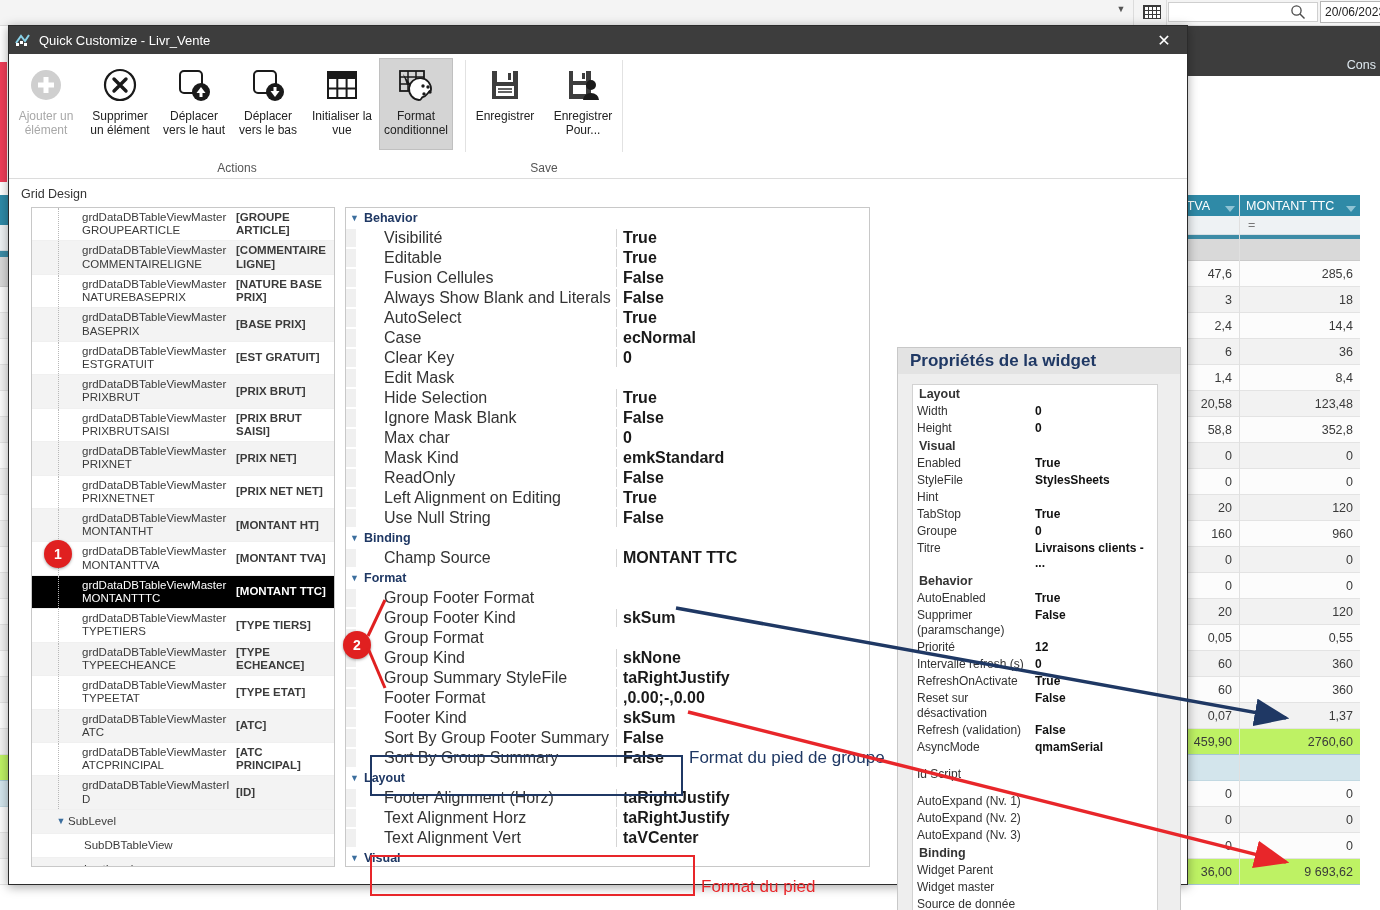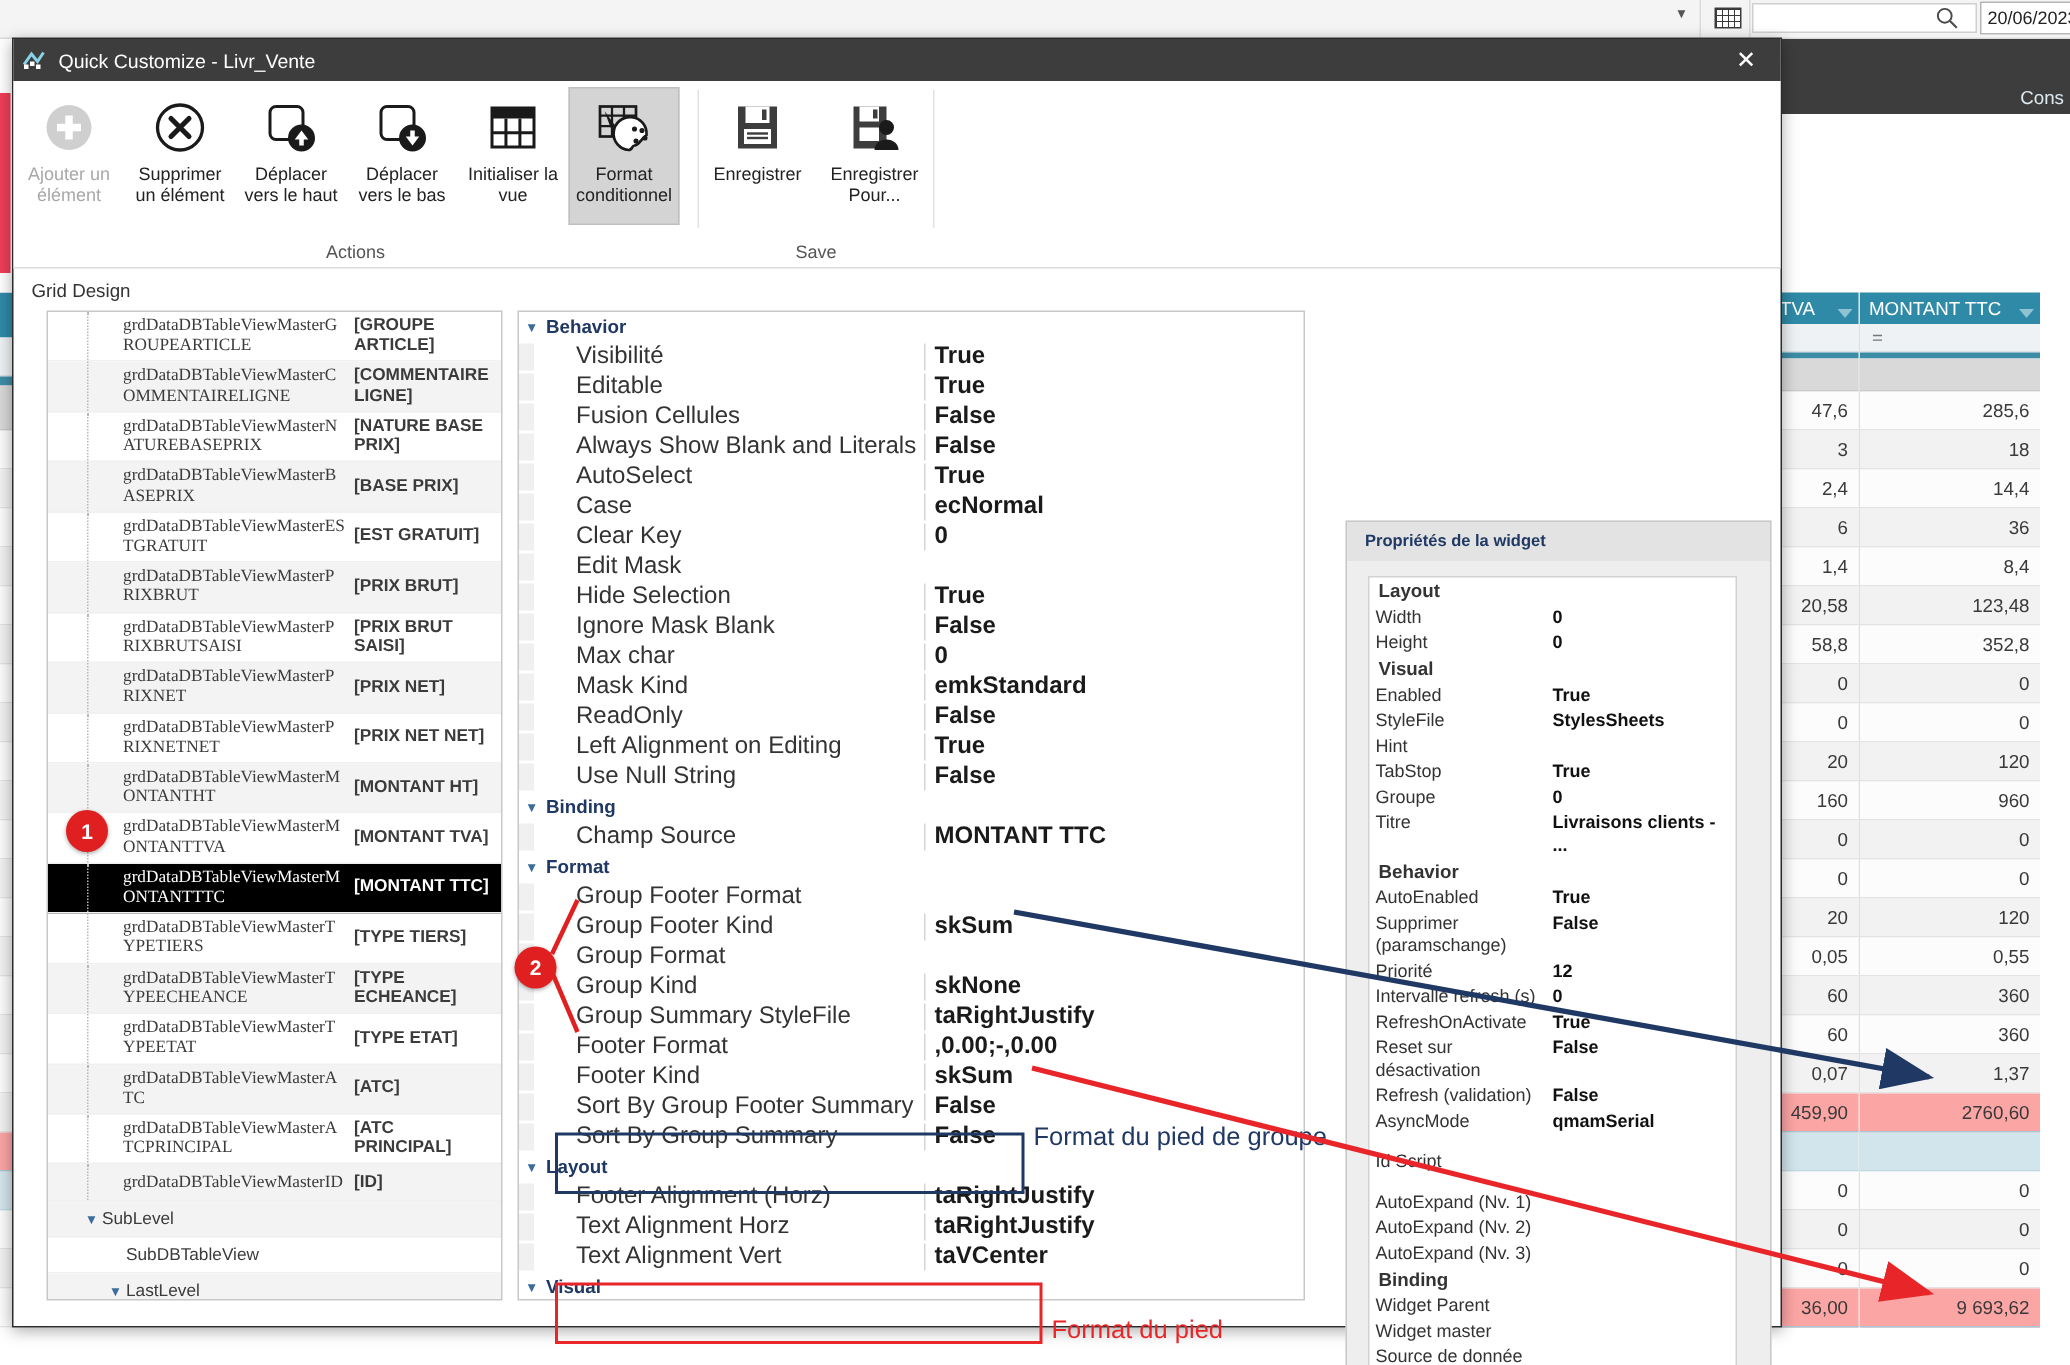--- a/index.html
+++ b/index.html
@@ -86,21 +86,21 @@
   }
   .gfilter-row { height: 26px; background: #eef2f4; border-bottom: 1px solid #d8e0e4; }
   .gdivider { height: 6px; background: #3d8ca6; }
   .ggroup-row { height: 30px; background: #d9d9d9; border-bottom: 1px solid #cacaca; }
   .grow {
     height: 26px; display: flex; align-items: center; justify-content: flex-end;
     padding-right: 7px; border-bottom: 1px solid #e3e3e3;
     background: #fcfcfc;
   }
   .grow.alt { background: #f2f2f2; }
-  .grow.total { background: #fca5a5; border-bottom: 1px solid #a6c6d4; }
+  .grow.total { background: #bef264; border-bottom: 1px solid #a6c6d4; }
   .grow.spacer { background: #d3e5ec; border-bottom: 1px solid #c2d9e2; }
 
   .grid-cols { display: flex; height: 100%; }
   .gcol { display: flex; flex-direction: column; }
   .gcol.c1 { width: 70px; border-right: 1px solid #e0e0e0; }
   .gcol.c2 { width: 120px; }
 
   
   #dialog {
     position: absolute; left: 8px; top: 25px; width: 1180px; height: 860px;
@@ -161,21 +161,21 @@
   .tree-row.alt { background: #f3f3f3; }
   .tree-row.sel { background: #000000; color: #ffffff; }
   .tree-gutter { width: 22px; min-width: 22px; height: 100%; align-self: stretch; background: #ffffff;}
   .tree-row.alt .tree-gutter { background: #f3f3f3; }
   .tree-row.sel .tree-gutter { background: #ffffff; }
   .tree-dots {
     width: 24px; min-width: 24px; align-self: stretch;
     border-left: 1px dotted #b8b8b8;
     margin-left: 4px;
   }
-  .tree-name { width: 150px; min-width: 150px; padding: 3px 2px 3px 0; line-height: 1.15; word-break: break-all; font-family: Liberation Serif, serif; }
+  .tree-name { width: 150px; min-width: 150px; padding: 3px 2px 3px 0; line-height: 1.15; word-break: break-all; }
   .tree-cap { flex: 1; font-weight: bold; padding: 3px 4px; line-height: 1.15; }
   .tree-node {
     display: flex; align-items: center; min-height: 24px; font-size: 11.5px; color: #3b3b3b;
     border-bottom: 1px solid #f0f0f0;
   }
   .tree-node.alt { background: #f3f3f3; }
   .chev {
     width: 14px; min-width: 14px; text-align: center; color: #3b6e9e; font-size: 9px;
   }
 
@@ -216,21 +216,21 @@
   #badge-1 { left: 44px; top: 540px; }
   #badge-2 { left: 343px; top: 631px; }
 
   
   #widget-panel {
     position: absolute; left: 888px; top: 168px; width: 284px; height: 712px;
     background: #eeeeee; border: 1px solid #c8c8c8;
   }
   #widget-title {
     height: 26px; background: #e3e3e3; color: #1f3864;
-    font-weight: bold; font-size: 11px; display: flex; align-items: center;
+    font-weight: bold; font-size: 17px; display: flex; align-items: center;
     padding-left: 12px;
   }
   #widget-inner {
     position: absolute; left: 14px; top: 36px; width: 246px; height: 622px;
     background: #ffffff; border: 1px solid #d2d2d2; overflow: hidden;
   }
   .wp-cat { font-size: 12.5px; font-weight: bold; color: #333; padding: 2px 0 2px 6px; }
   .wp-row { display: flex; font-size: 12px; padding: 1px 0 1px 4px; line-height: 1.25; }
   .wp-row .wn { width: 118px; min-width: 118px; color: #333; }
   .wp-row .wv { flex: 1; font-weight: bold; color: #111; }

